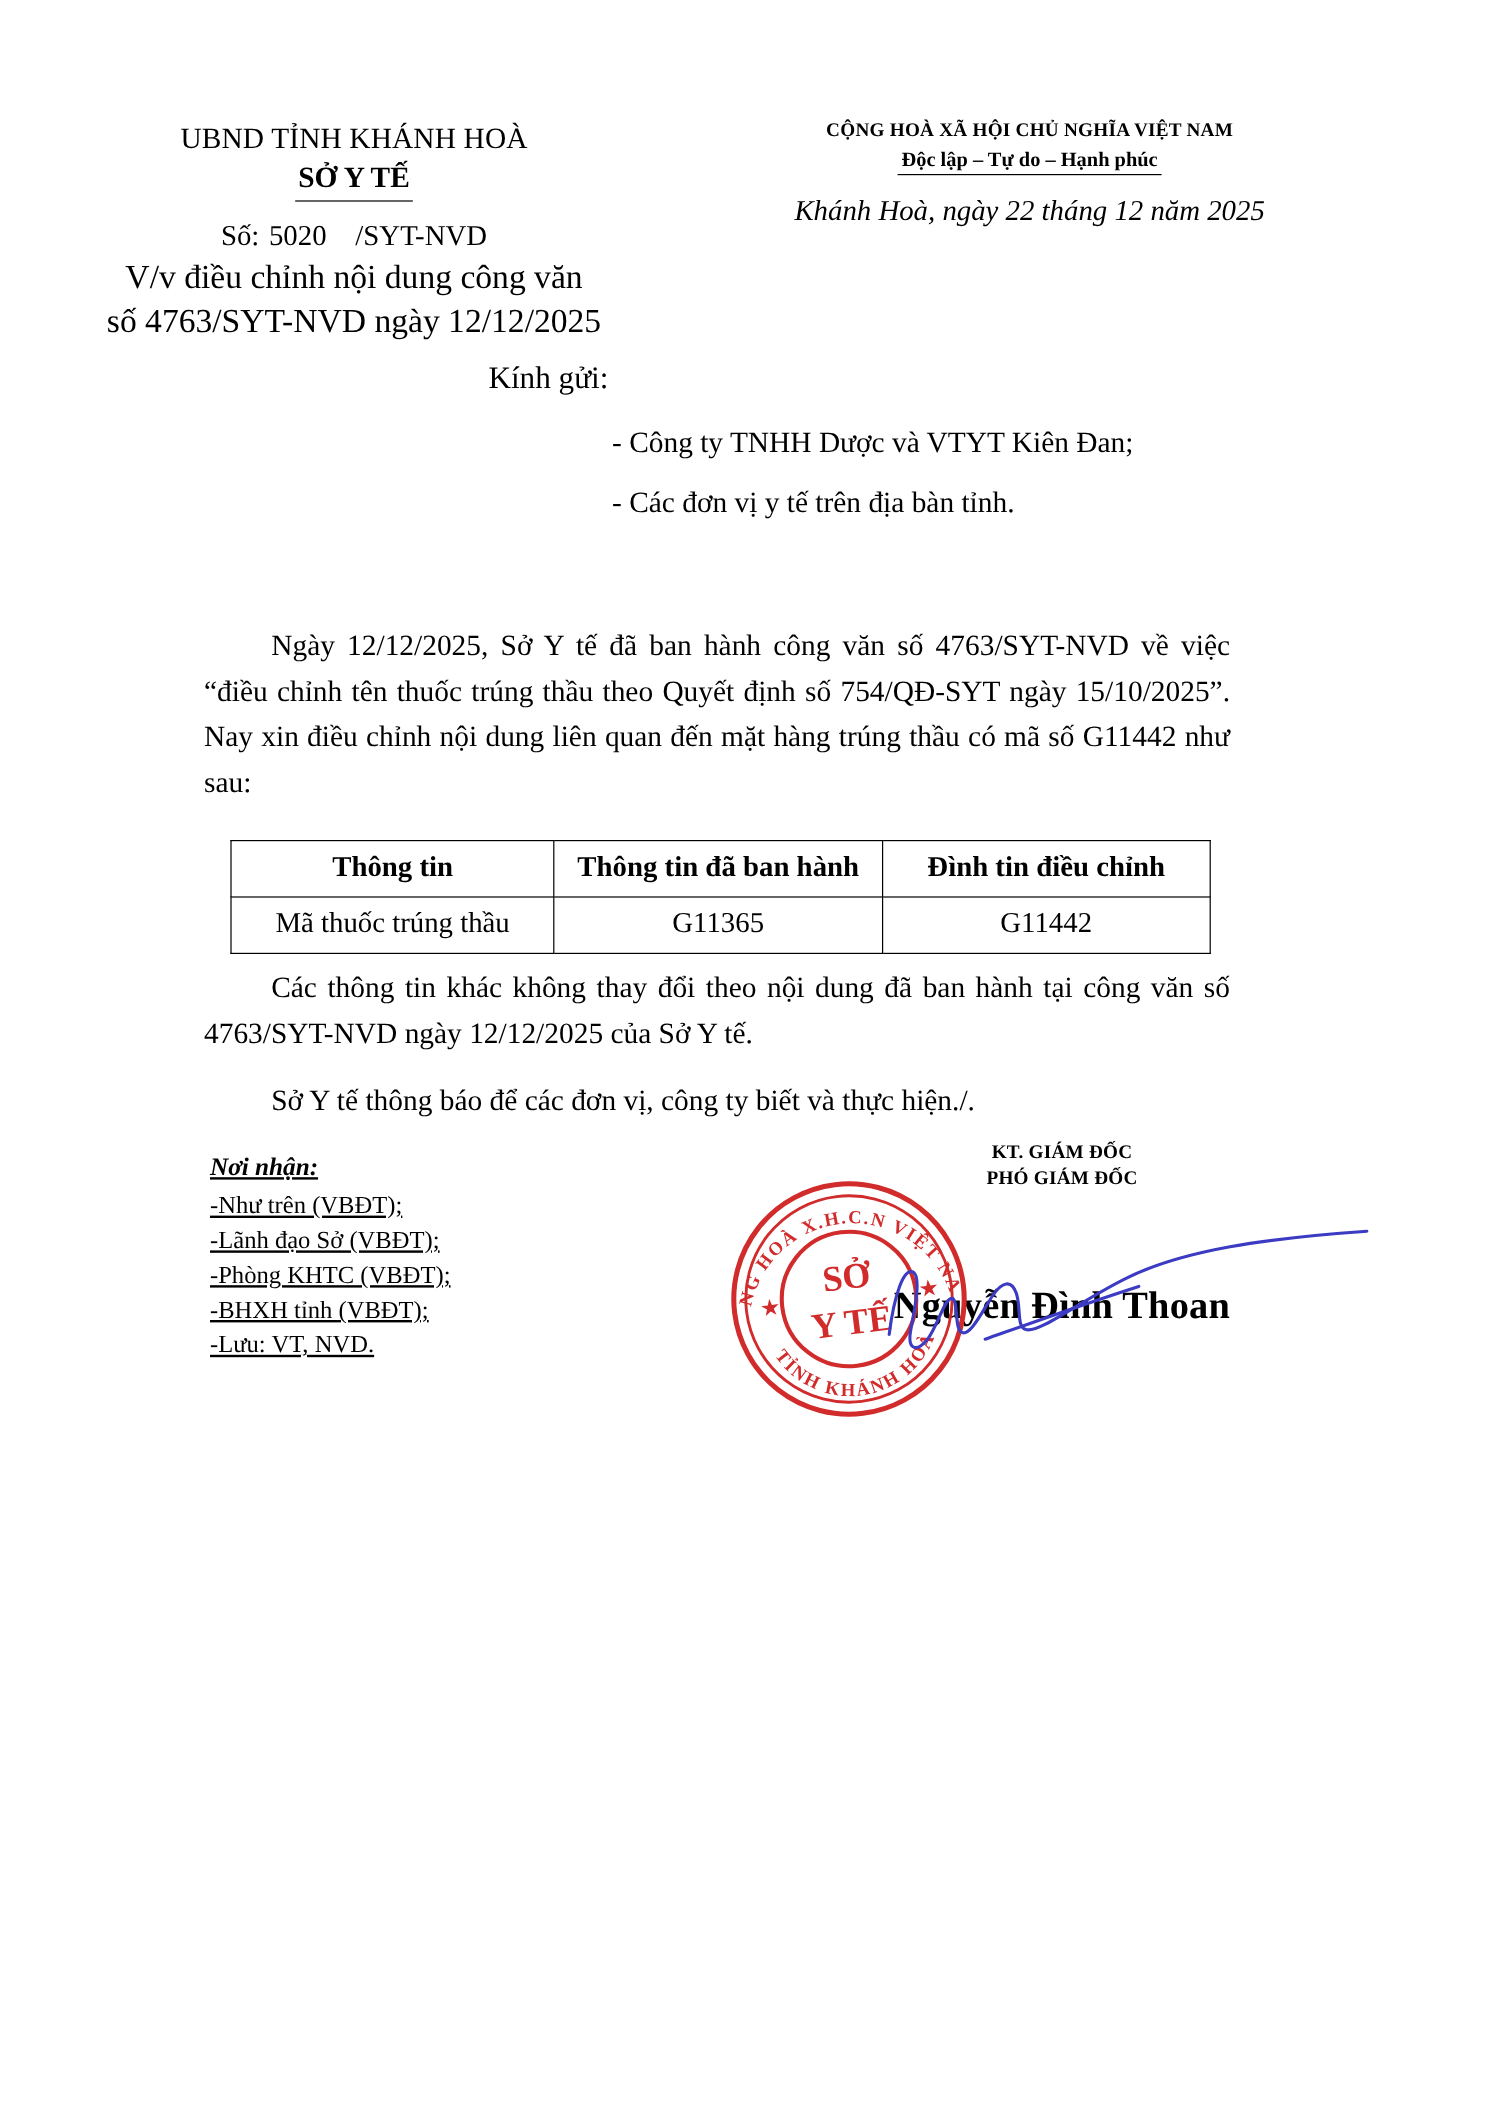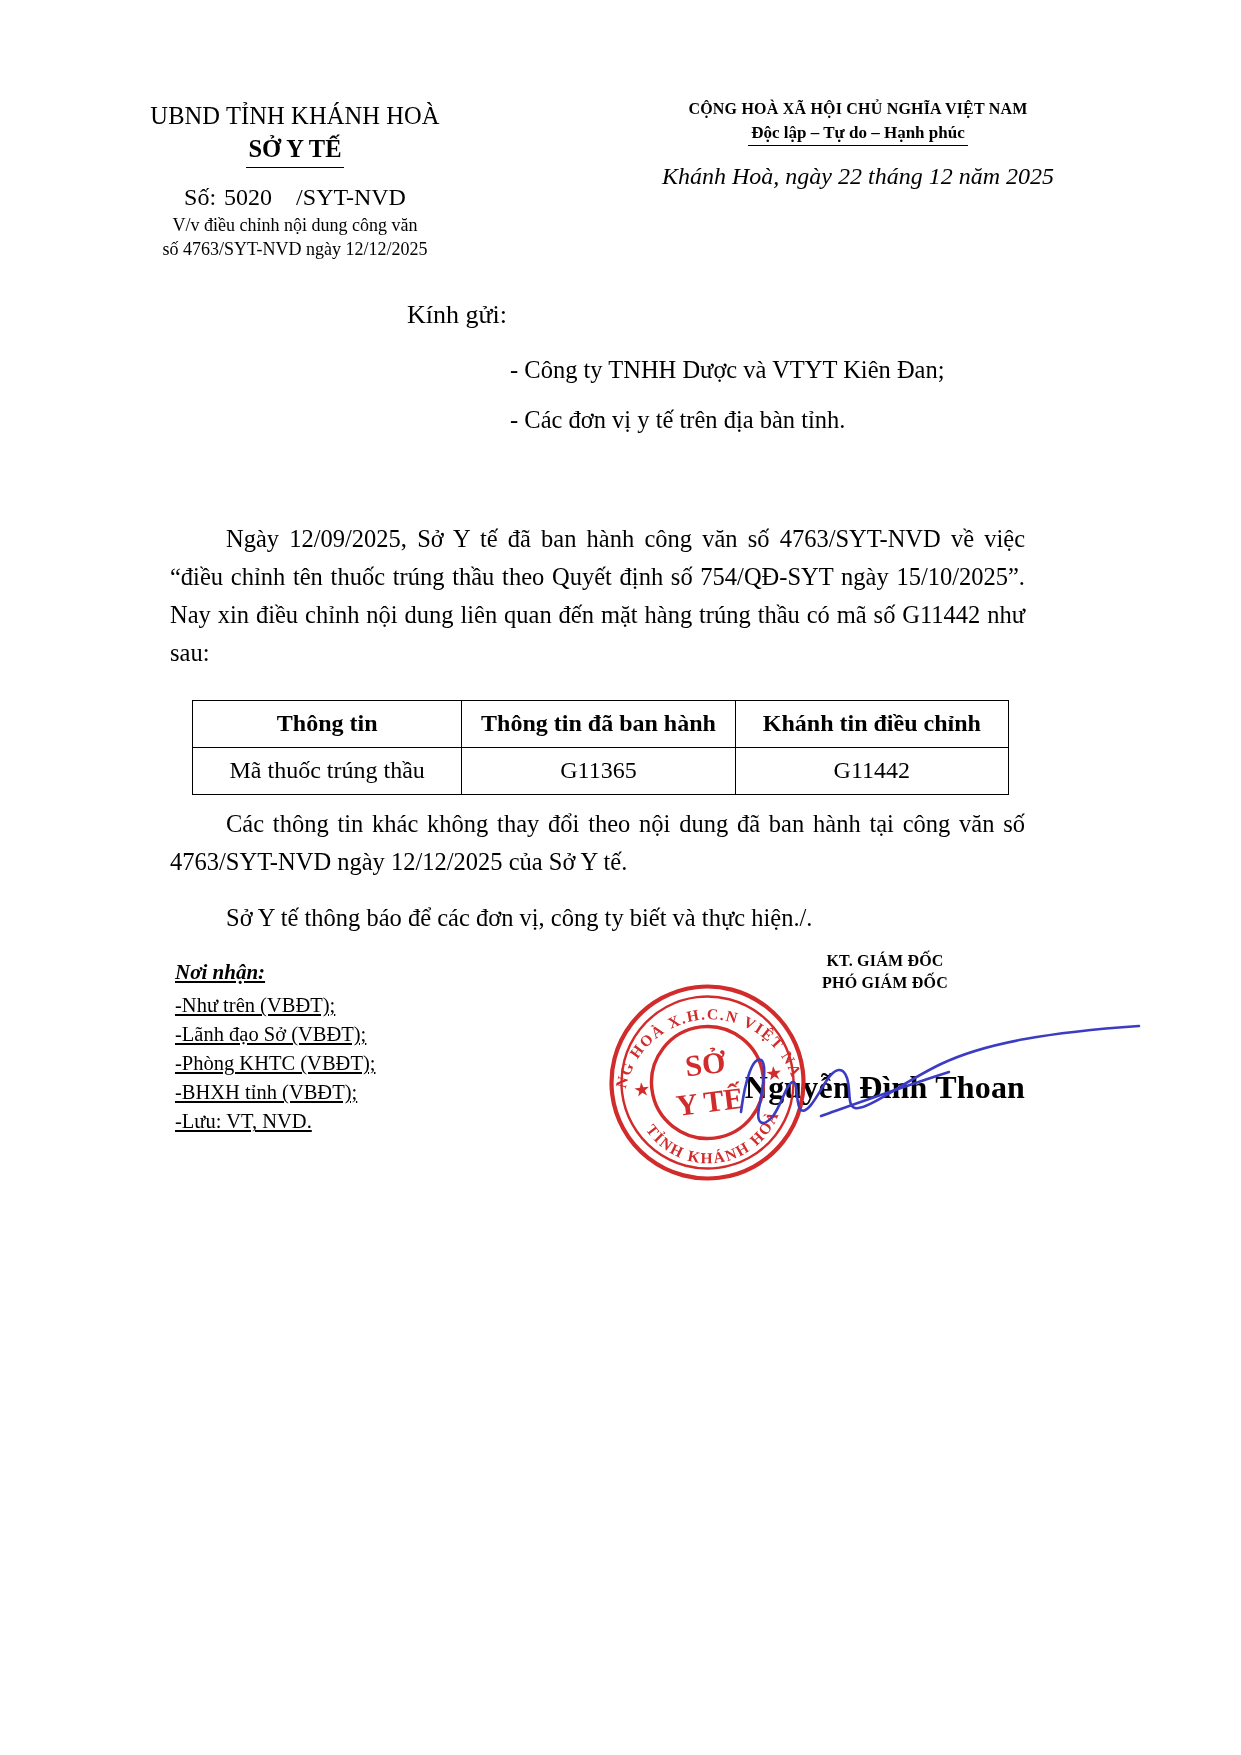--- a/index.html
+++ b/index.html
@@ -58,21 +58,21 @@
     margin-top: 1px;
   }
   .so-line {
     font-size: 24px;
     margin-top: 16px;
     white-space: nowrap;
   }
   .so-line .num { margin: 0 6px 0 8px; }
   .so-line .suffix { margin-left: 18px; }
   .vv-line {
-    font-size: 18px;
+    font-size: 28px;
     line-height: 1.34;
     white-space: nowrap;
   }
   .vv-wrap { margin-top: 2px; }
 
   .nation-line {
     font-size: 16px;
     font-weight: bold;
     letter-spacing: 0.2px;
     white-space: nowrap;
@@ -252,30 +252,30 @@
 
   </div>
 
   <div class="recipients">
     <div class="kinh-gui">Kính gửi:</div>
     <div class="rcpt">- Công ty TNHH Dược và VTYT Kiên Đan;</div>
     <div class="rcpt second">- Các đơn vị y tế trên địa bàn tỉnh.</div>
   </div>
 
   <div class="body-text">
-    <p class="indent">Ngày 12/09/2025, Sở Y tế đã ban hành công văn số 4763/SYT-NVD về việc “điều chỉnh tên thuốc trúng thầu theo Quyết định số 754/QĐ-SYT ngày 15/10/2025”. Nay xin điều chỉnh nội dung liên quan đến mặt hàng trúng thầu có mã số G11442 như sau:</p>
+    <p class="indent">Ngày 12/12/2025, Sở Y tế đã ban hành công văn số 4763/SYT-NVD về việc “điều chỉnh tên thuốc trúng thầu theo Quyết định số 754/QĐ-SYT ngày 15/10/2025”. Nay xin điều chỉnh nội dung liên quan đến mặt hàng trúng thầu có mã số G11442 như sau:</p>
   </div>
 
   <div class="tbl-wrap">
     <table class="info">
       <thead>
         <tr>
           <th class="col-a">Thông tin</th>
           <th class="col-b">Thông tin đã ban hành</th>
-          <th class="col-c">Khánh tin điều chỉnh</th>
+          <th class="col-c">Đình tin điều chỉnh</th>
         </tr>
       </thead>
       <tbody>
         <tr>
           <td class="col-a">Mã thuốc trúng thầu</td>
           <td class="col-b">G11365</td>
           <td class="col-c">G11442</td>
         </tr>
       </tbody>
     </table>

